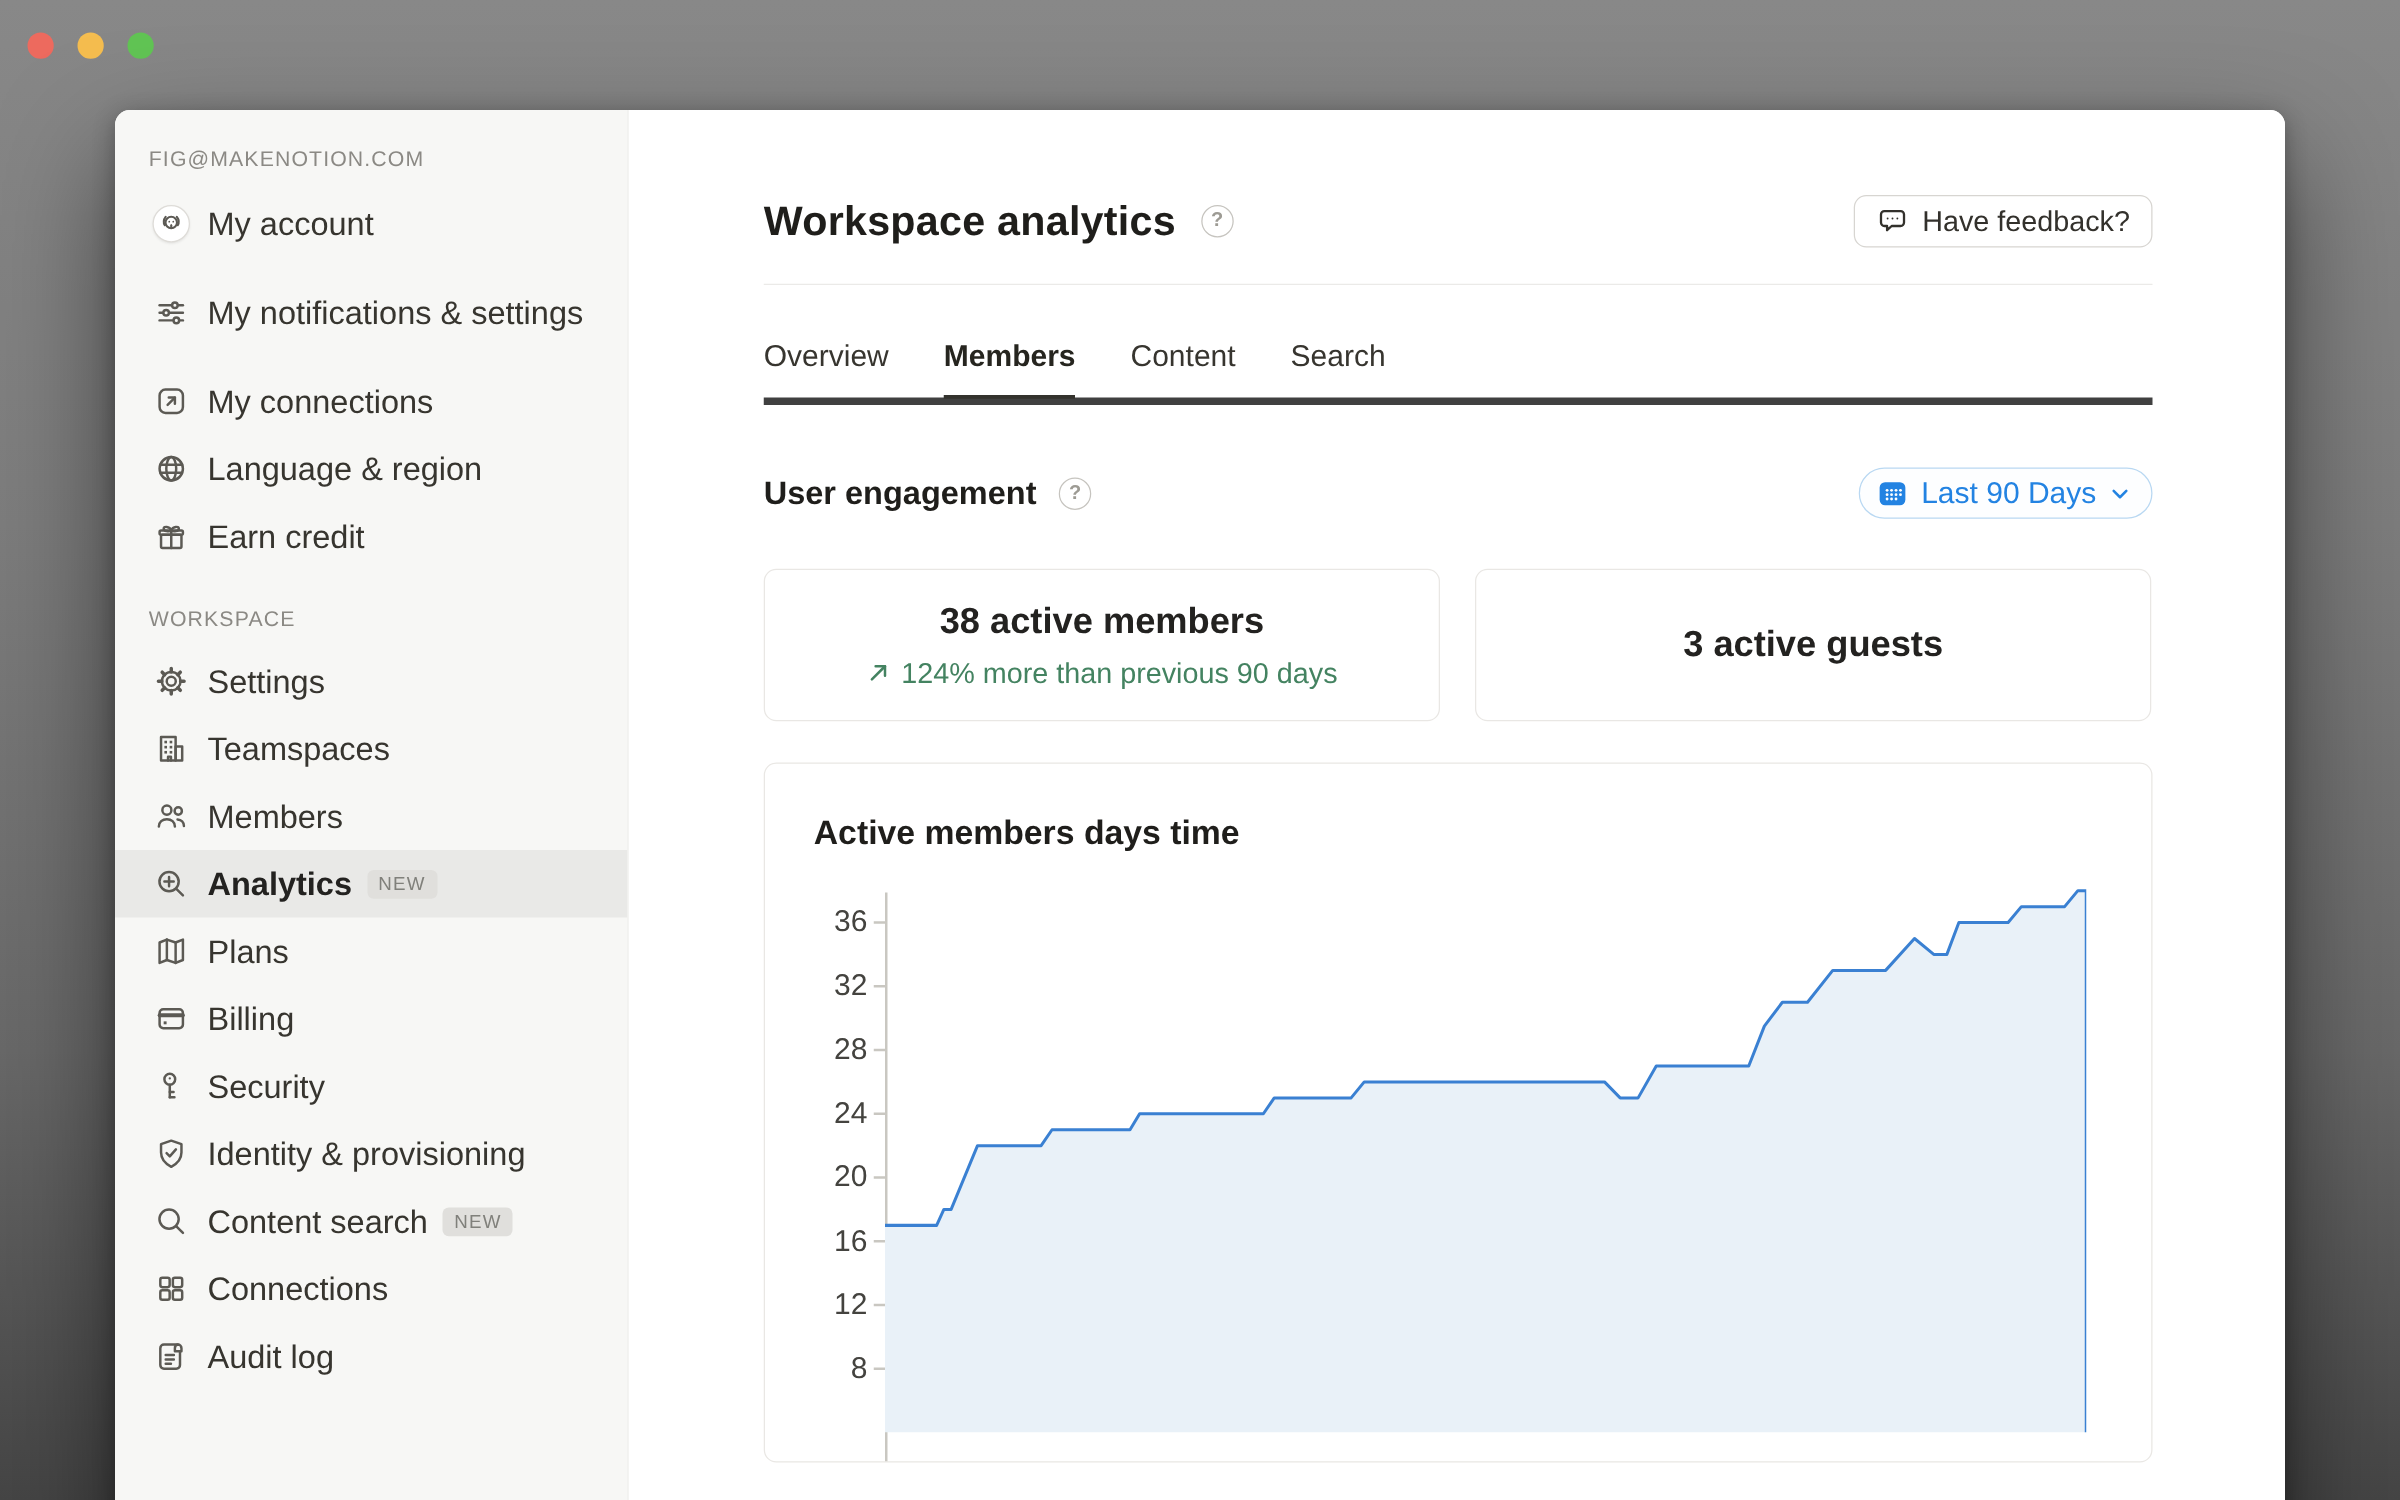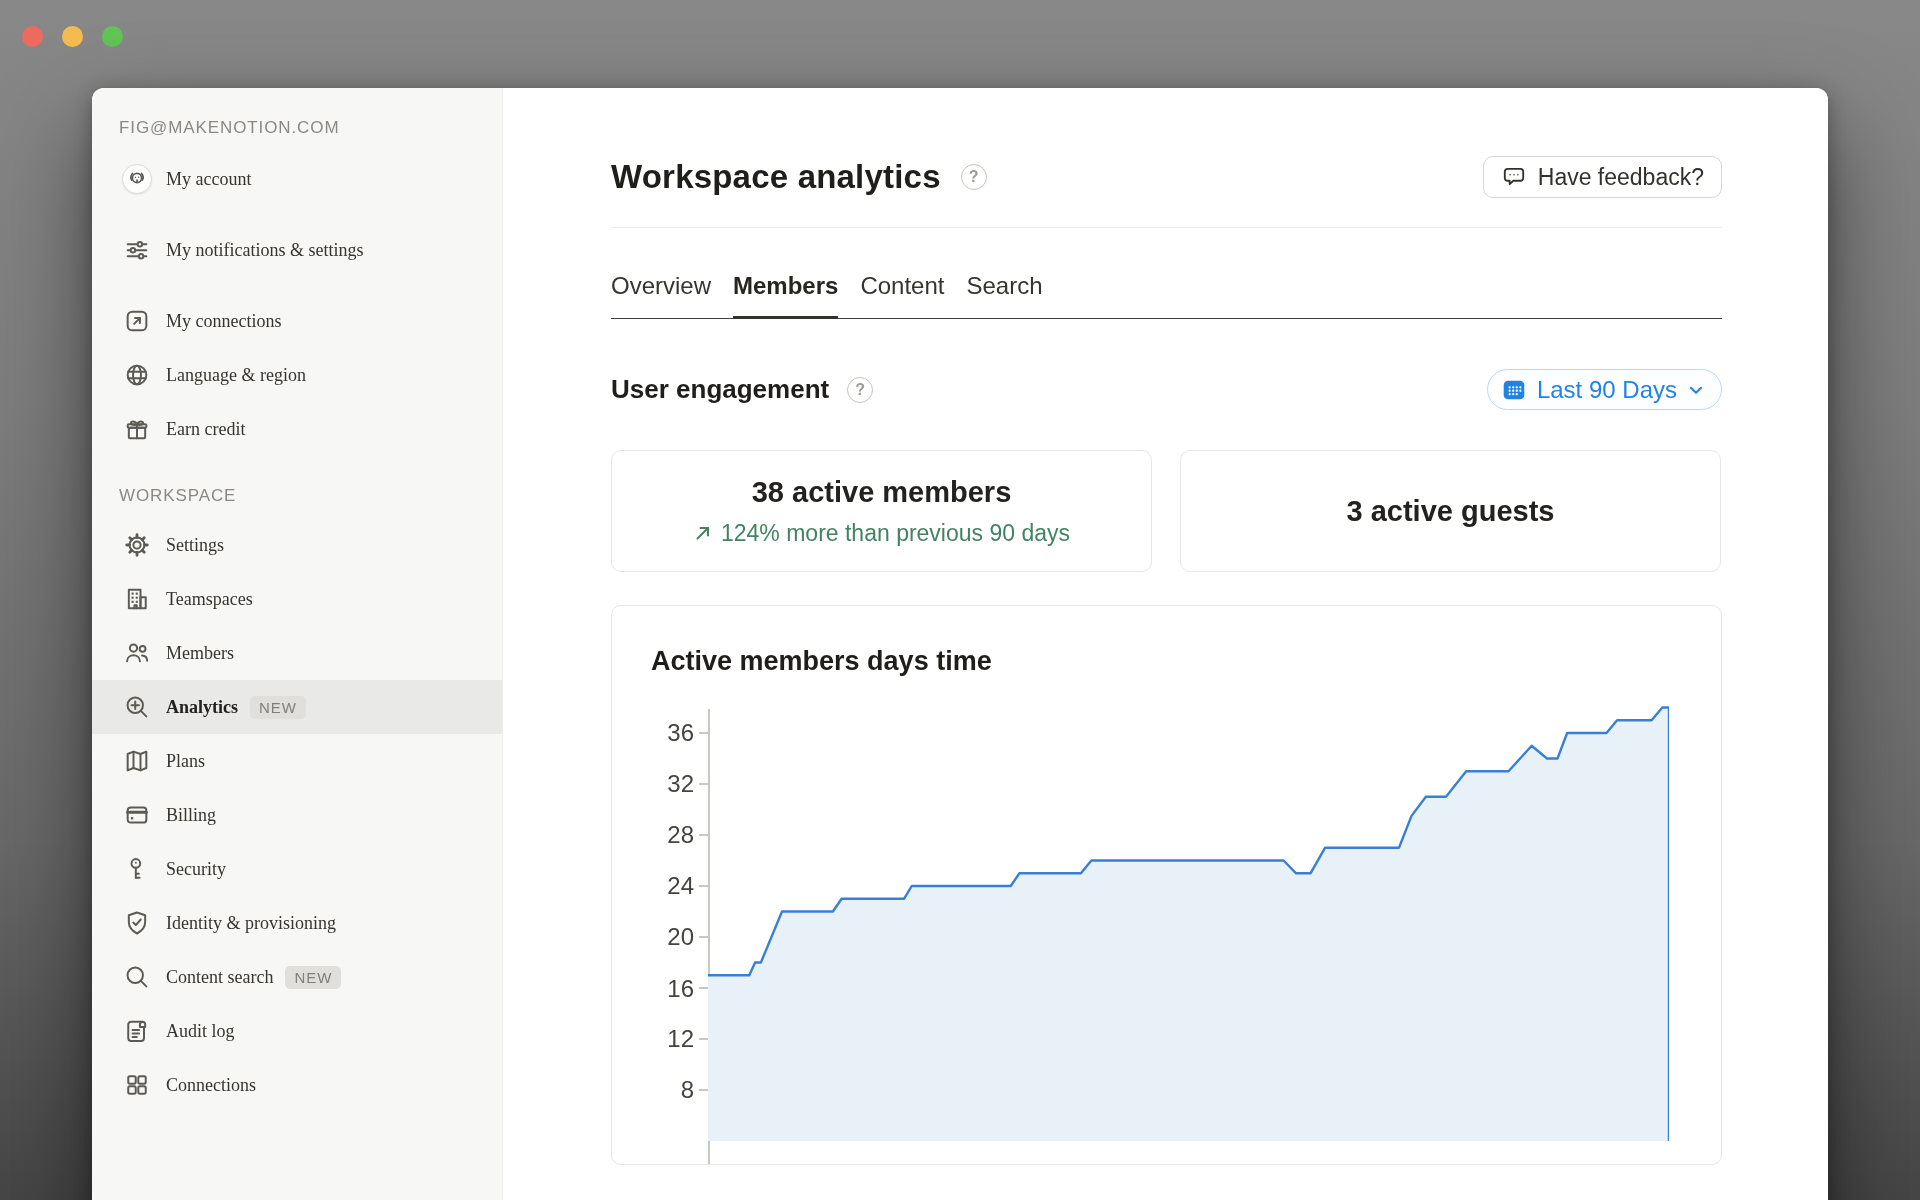--- a/index.html
+++ b/index.html
@@ -23,21 +23,21 @@
     display:flex;
   }
 
   
   .sidebar { width:411px; min-width:411px; background:#f7f7f5; border-right:1px solid #eeeeec; padding-top:30px; overflow:hidden; }
   .sb-header { padding:0 27px; font-size:17px; font-weight:500; color:#8b8984; letter-spacing:.9px; margin-bottom:14px; }
   .sb-item { display:flex; align-items:center; min-height:54px; padding:0 20px 0 30px; cursor:pointer; }
   .sb-item.two-line { min-height:88px; }
   .sb-icon { width:30px; min-width:30px; height:30px; display:flex; align-items:center; justify-content:center; margin-right:14px; color:#5c5a54; }
   .sb-icon svg { width:28px; height:28px; }
-  .sb-label { font-size:18px; color:#37352f; line-height:30px;font-family:Liberation Serif, serif; }
+  .sb-label { font-size:26px; color:#37352f; line-height:30px; }
   .sb-item.selected { background:#e9e9e7; }
   .sb-item.selected .sb-label { font-weight:700; color:#232220; }
   .badge {
     margin-left:12px; background:#e0dfdc; color:#80807b; border-radius:5px;
     font-size:15px; font-weight:500; letter-spacing:1px; padding:4px 9px; line-height:1;
   }
   .sb-section { padding:0 27px; font-size:17px; font-weight:500; color:#8b8984; letter-spacing:.9px; margin:30px 0 12px 0; }
   .avatar-wrap { width:30px; height:30px; border-radius:50%; background:#ffffff; border:1px solid #dedcd8;
     display:flex; align-items:center; justify-content:center; box-shadow:0 1px 2px rgba(0,0,0,.08); }
 
@@ -46,21 +46,21 @@
   .title-row { display:flex; align-items:center; justify-content:space-between; }
   .title-left { display:flex; align-items:center; gap:20px; }
   .page-title { font-size:33px; font-weight:700; color:#1f1e1b; letter-spacing:.2px; }
   .help-circle { width:26px; height:26px; border-radius:50%; border:1.5px solid #c6c4bf; color:#9d9b94;
     font-size:16px; display:flex; align-items:center; justify-content:center; font-weight:600; }
   .feedback-btn { display:flex; align-items:center; gap:11px; height:42px; padding:0 17px;
     border:1px solid #d7d5d1; border-radius:10px; background:#fff; font-size:23px; color:#33312c; cursor:pointer; }
   .feedback-btn svg { width:26px; height:26px; }
   .title-divider { height:1px; background:#ebeae8; margin-top:29px; }
 
-  .tabs { display:flex; gap:22px; border-bottom:1px solid #404040; padding-top:44px; }
+  .tabs { display:flex; gap:44px; border-bottom:6px solid #404040; padding-top:44px; }
   .tab { font-size:24px; color:#37352f; padding-bottom:16px; border-bottom:3px solid transparent; margin-bottom:-1px; cursor:pointer; }
   .tab.active { font-weight:700; color:#26251f; border-bottom-color:#33322d; }
 
   .engage-row { display:flex; align-items:center; justify-content:space-between; margin-top:50px; }
   .engage-left { display:flex; align-items:center; gap:18px; }
   .section-title { font-size:26px; font-weight:700; color:#1f1e1b; }
   .date-pill { display:flex; align-items:center; gap:10px; height:41px; padding:0 16px 0 13px;
     border:1.5px solid #b9d8f2; border-radius:21px; background:#fdfeff; color:#2383e2; font-size:24px; cursor:pointer; }
   .date-pill svg.cal { width:26px; height:26px; }
   .date-pill svg.chev { width:18px; height:18px; }
@@ -257,37 +257,37 @@
                 <circle cx="10.5" cy="10.5" r="6.6"></circle>
                 <path d="M15.5 15.5L20 20"></path>
               </svg>
             </span>
             <span class="sb-label">Content search</span>
             <span class="badge">NEW</span>
           </div>
           <div class="sb-item">
             <span class="sb-icon">
               <svg viewBox="0 0 24 24" fill="none" stroke="#5c5a54" stroke-width="1.7" stroke-linecap="round" stroke-linejoin="round">
-                <path d="M16.5 4H7a2.5 2.5 0 0 0-2.5 2.5V18A2.5 2.5 0 0 0 7 20.5h8.5A2.5 2.5 0 0 0 18 18V8.5"></path>
-                <path d="M16.5 4A2.5 2.5 0 0 1 19 6.5v2h-4.5v-2A2.5 2.5 0 0 1 16.5 4Z"></path>
-                <path d="M8.2 11.2h5.6M8.2 14.2h5.6M8.2 17.2h3.6"></path>
-              </svg>
-            </span>
-            <span class="sb-label">Audit log</span>
-          </div>
-          <div class="sb-item">
-            <span class="sb-icon">
-              <svg viewBox="0 0 24 24" fill="none" stroke="#5c5a54" stroke-width="1.7" stroke-linecap="round" stroke-linejoin="round">
                 <rect x="4.5" y="4.5" width="6.4" height="6.4" rx="1.4"></rect>
                 <rect x="13.1" y="4.5" width="6.4" height="6.4" rx="1.4"></rect>
                 <rect x="4.5" y="13.1" width="6.4" height="6.4" rx="1.4"></rect>
                 <rect x="13.1" y="13.1" width="6.4" height="6.4" rx="1.4"></rect>
               </svg>
             </span>
             <span class="sb-label">Connections</span>
+          </div>
+          <div class="sb-item">
+            <span class="sb-icon">
+              <svg viewBox="0 0 24 24" fill="none" stroke="#5c5a54" stroke-width="1.7" stroke-linecap="round" stroke-linejoin="round">
+                <path d="M16.5 4H7a2.5 2.5 0 0 0-2.5 2.5V18A2.5 2.5 0 0 0 7 20.5h8.5A2.5 2.5 0 0 0 18 18V8.5"></path>
+                <path d="M16.5 4A2.5 2.5 0 0 1 19 6.5v2h-4.5v-2A2.5 2.5 0 0 1 16.5 4Z"></path>
+                <path d="M8.2 11.2h5.6M8.2 14.2h5.6M8.2 17.2h3.6"></path>
+              </svg>
+            </span>
+            <span class="sb-label">Audit log</span>
           </div>
         </nav>
     </aside>
 
     <main class="main">
 
       <div class="title-row">
         <div class="title-left">
           <span class="page-title">Workspace analytics</span>
           <span class="help-circle">?</span>

